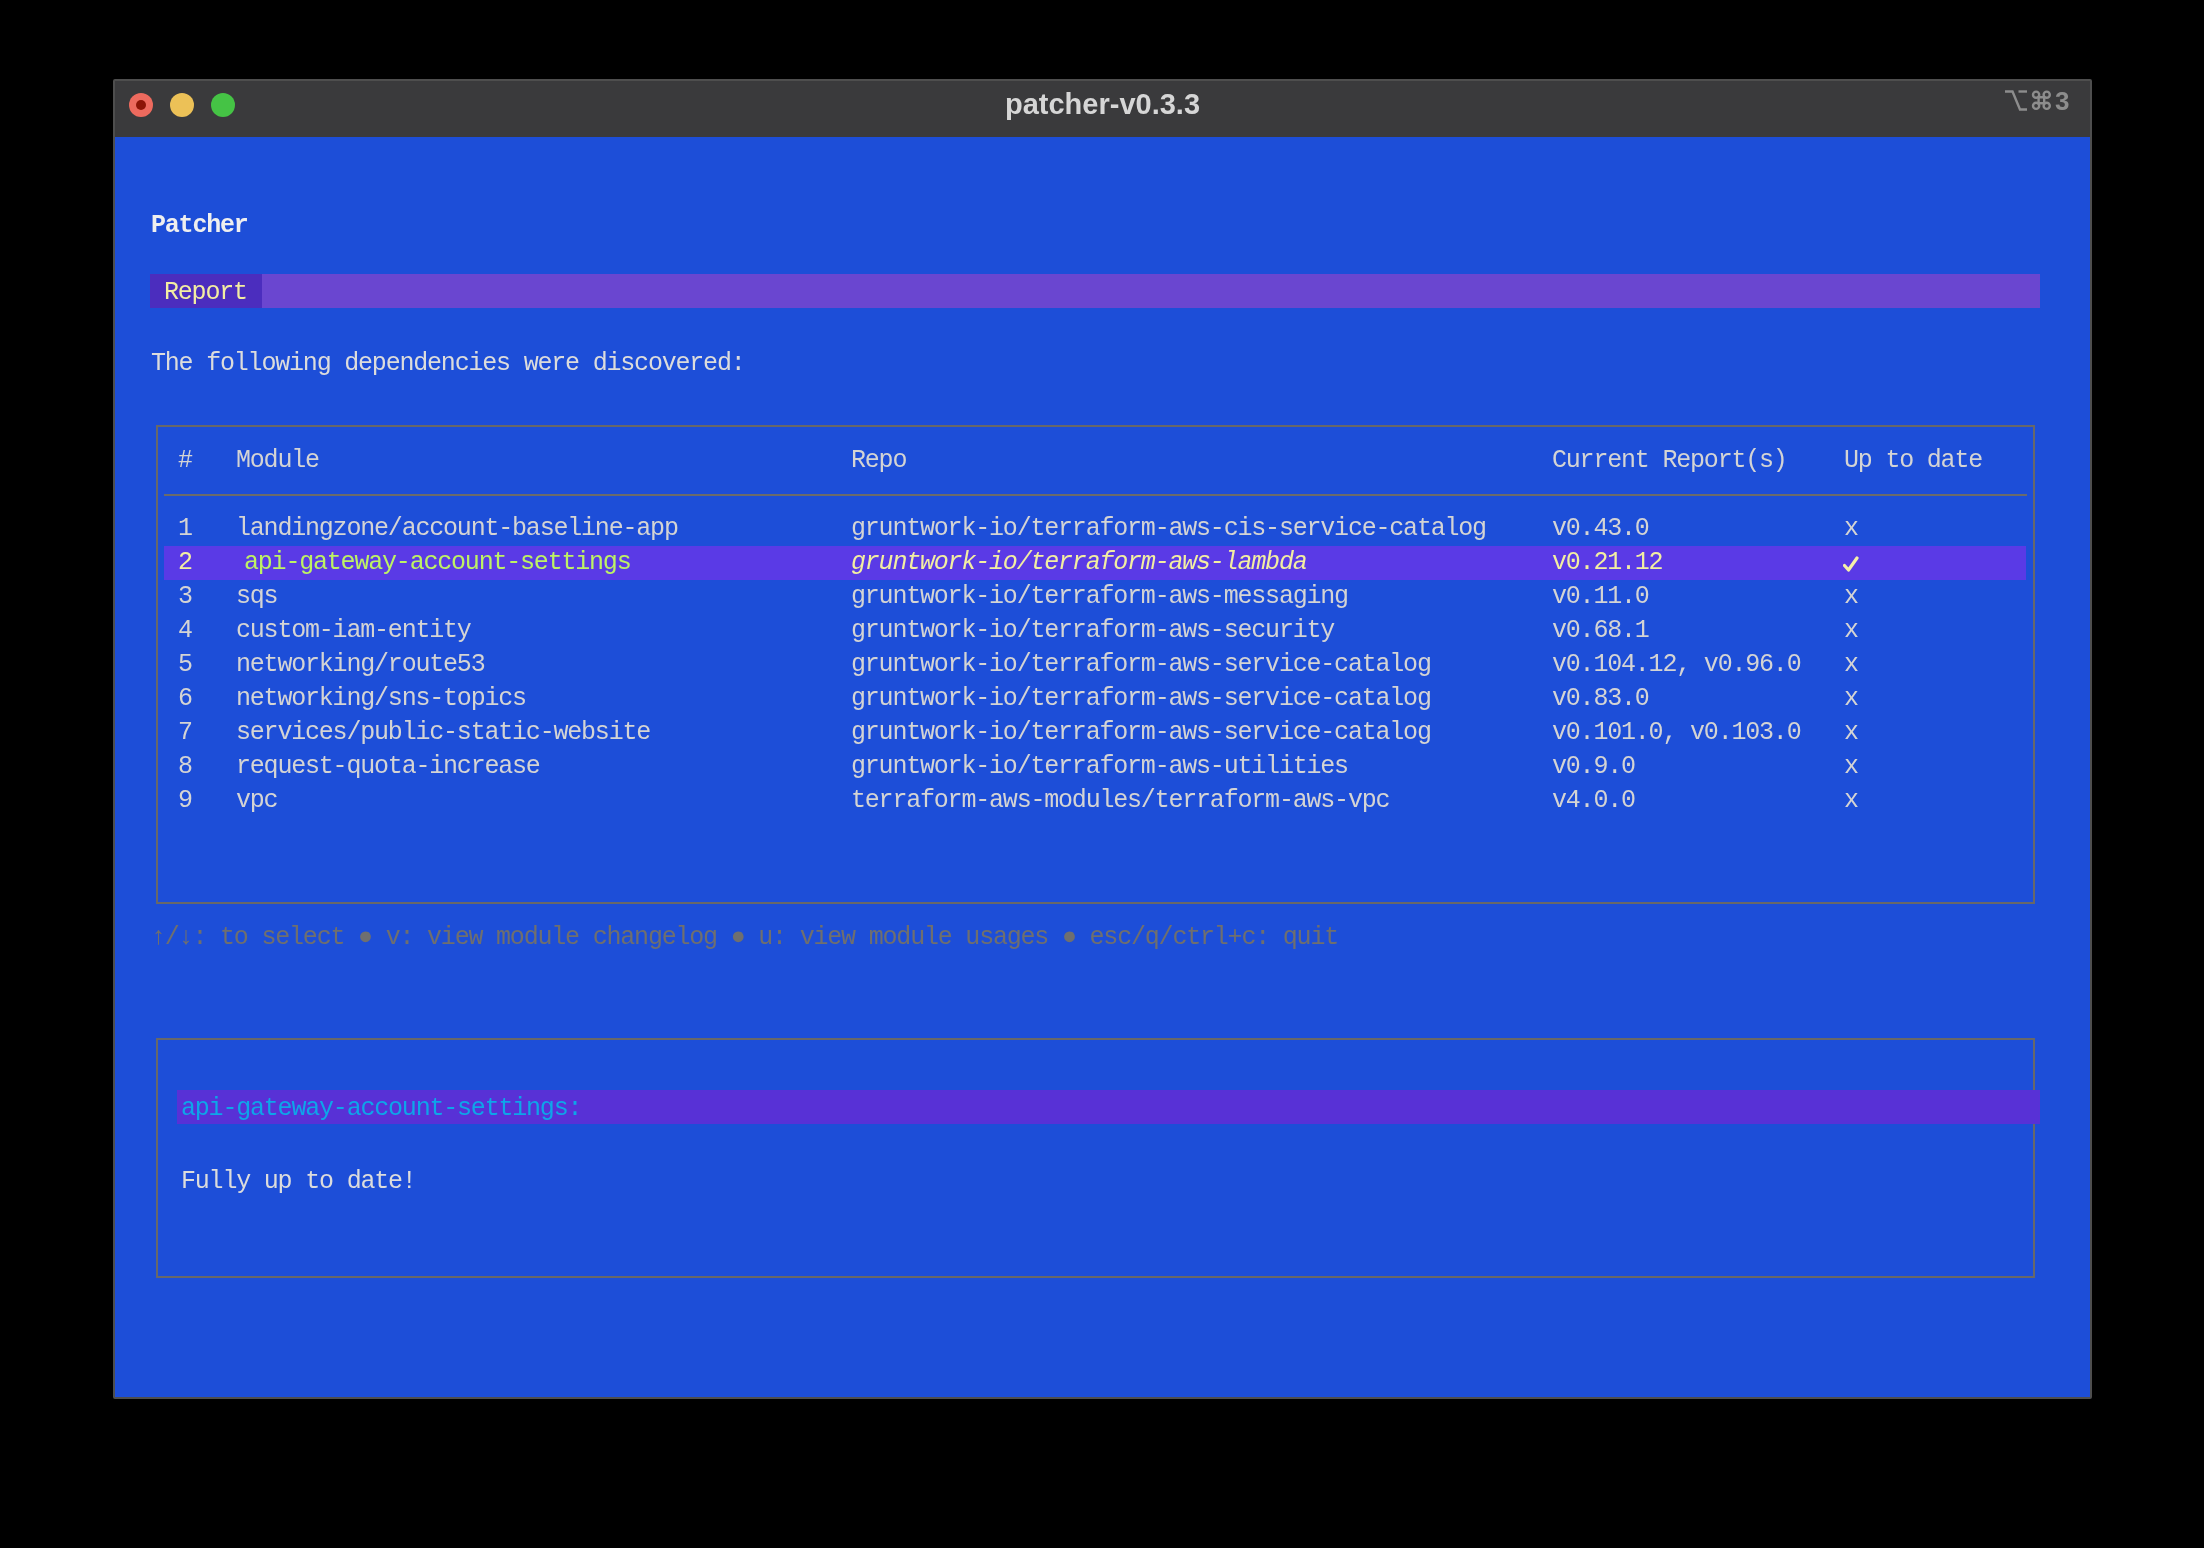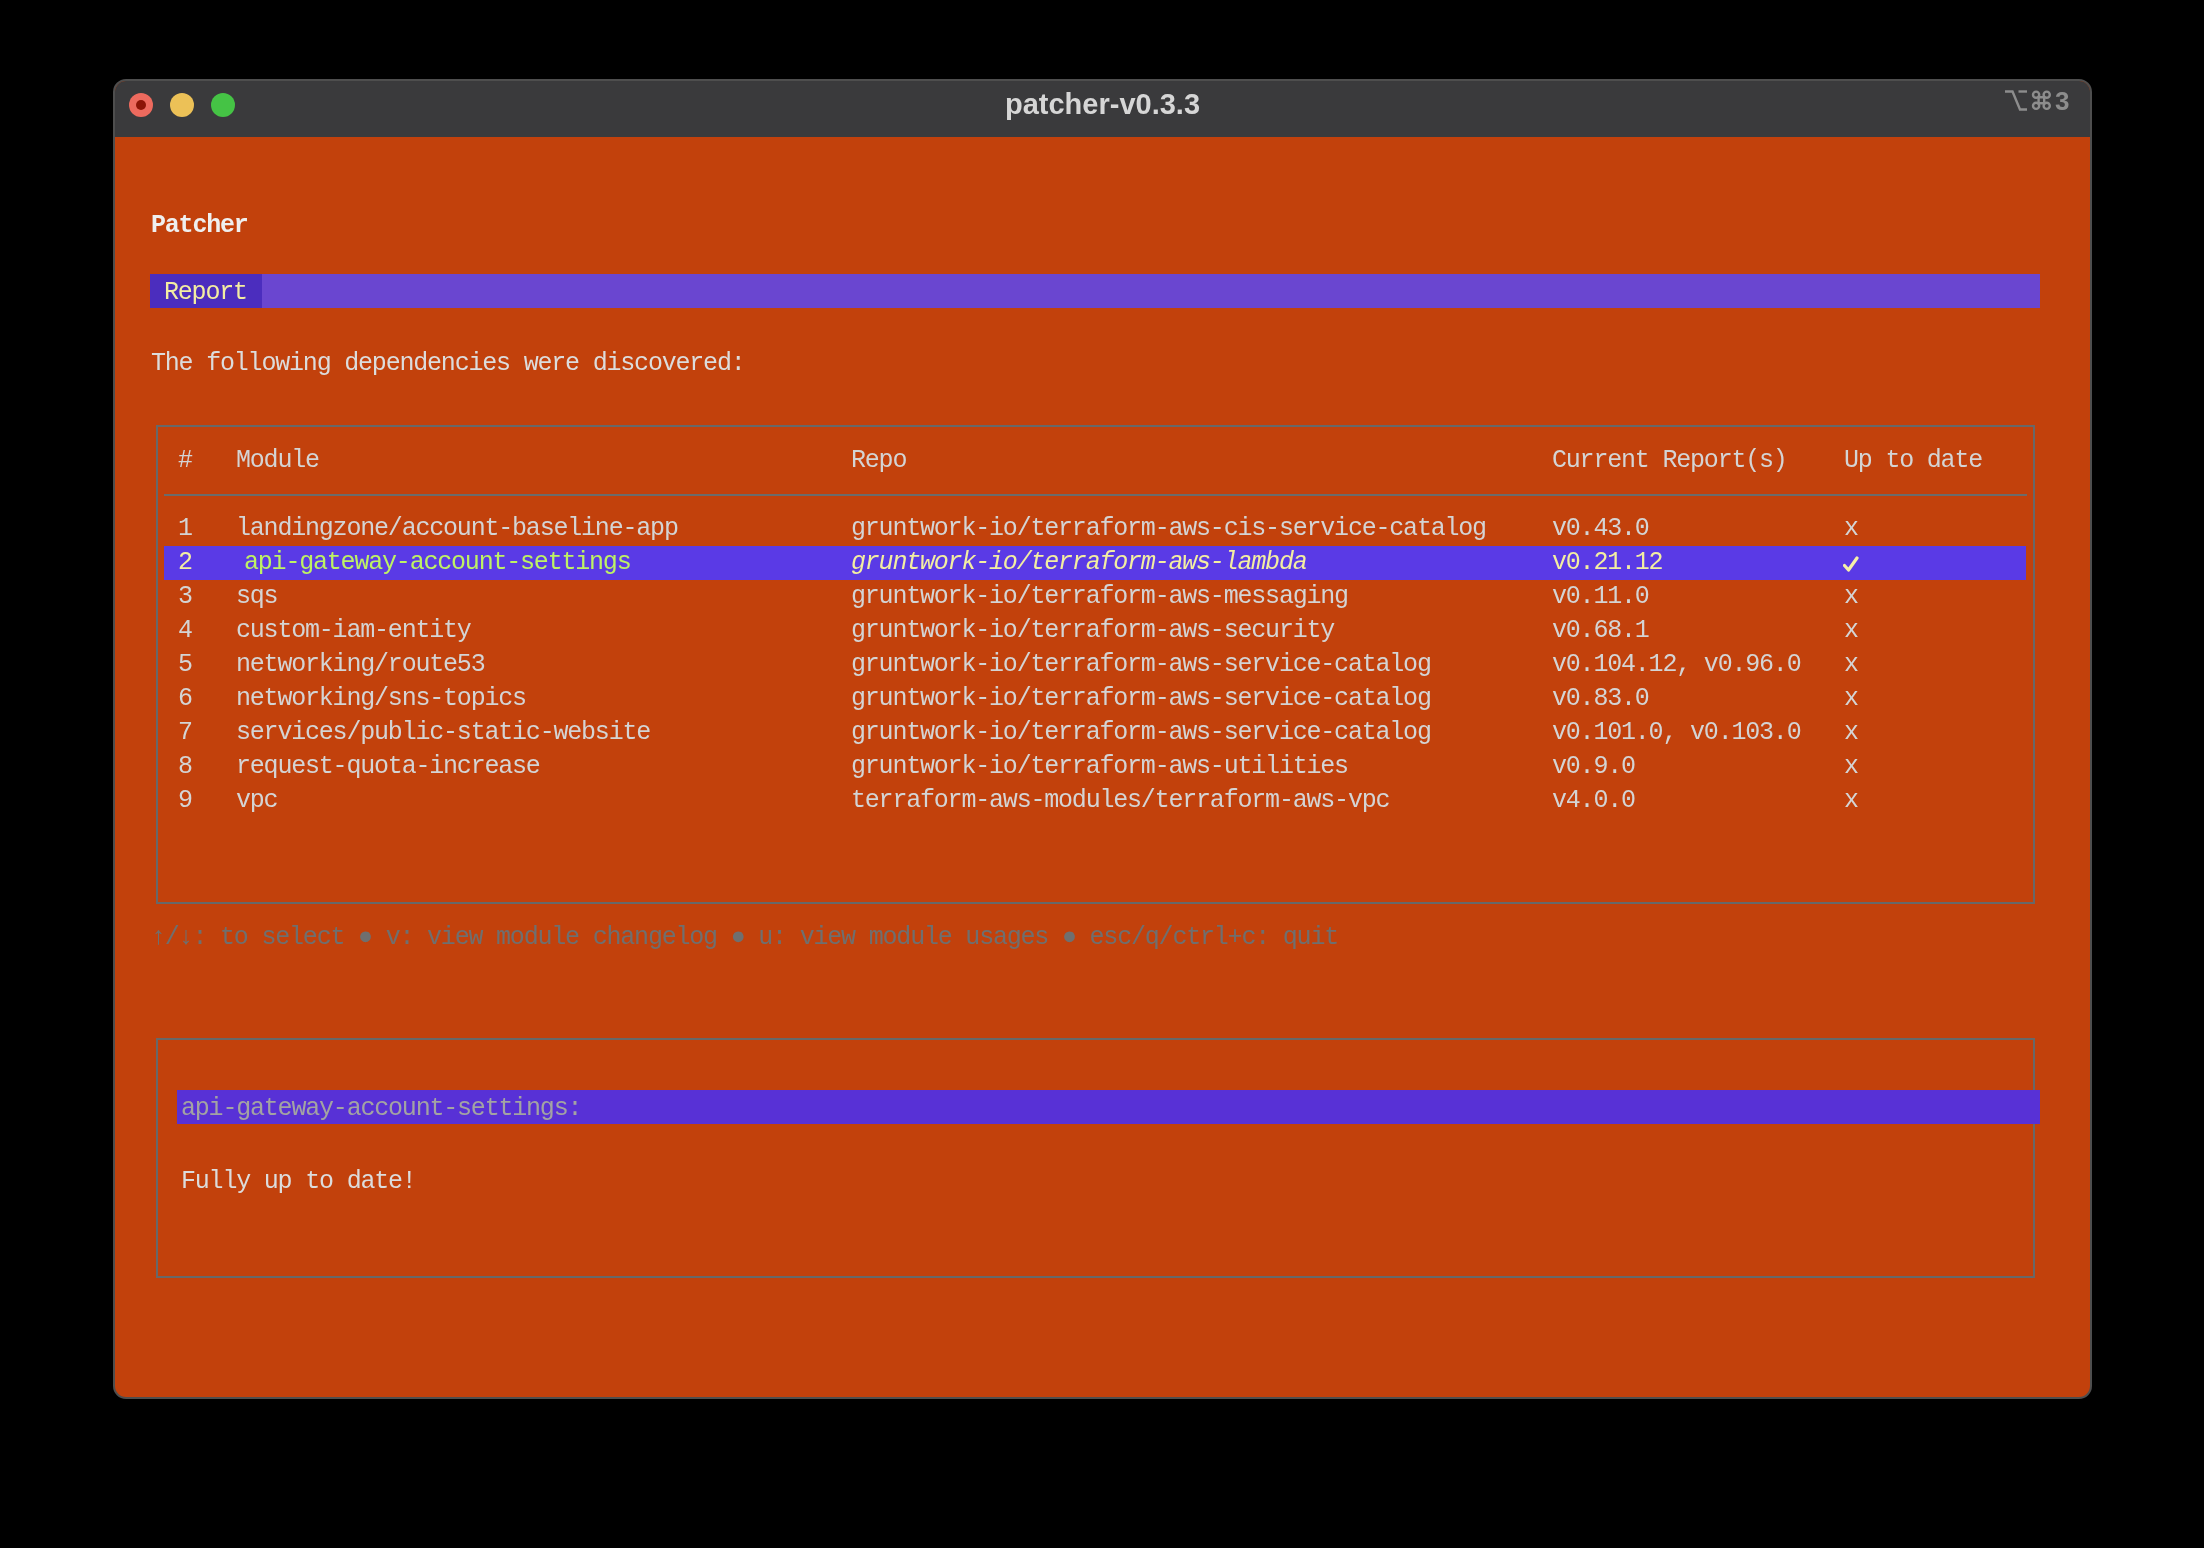--- a/index.html
+++ b/index.html
@@ -1,18 +1,18 @@
 <!DOCTYPE html>
 <html><head>
 <meta charset="utf-8">
 <style>
   html,body{margin:0;padding:0;background:#000;}
   .page{position:relative;width:2204px;height:1548px;background:#000;overflow:hidden;}
   .win{position:absolute;left:113px;top:79px;width:1979px;height:1320px;
-       border:2px solid #4e4e4e;border-radius:13px;background:#c2410c;box-sizing:border-box;overflow:hidden;}
+       border:2px solid #4e4e4e;border-radius:2px;background:#1d4ed8;box-sizing:border-box;overflow:hidden;}
   .tbar{position:absolute;left:0;top:0;width:100%;height:56px;background:#3a3a3c;}
   .btn{position:absolute;width:24px;height:24px;border-radius:50%;top:12px;}
   .title{position:absolute;left:0;top:0;width:100%;height:46px;line-height:46px;text-align:center;
          font-family:"Liberation Sans",sans-serif;font-weight:bold;font-size:29px;color:#d6d6d6;}
   .t{position:absolute;font-family:"Liberation Mono",monospace;font-size:25px;line-height:34px;
      letter-spacing:-1.2px;color:#d4d4d4;white-space:pre;}
   .box{position:absolute;border:2px solid #686868;box-sizing:border-box;}
 </style>
 </head>
 <body>
@@ -111,15 +111,15 @@
   <div class="t" style="left:178px;top:784px;">9</div>
   <div class="t" style="left:236px;top:784px;">vpc</div>
   <div class="t" style="left:851px;top:784px;">terraform-aws-modules/terraform-aws-vpc</div>
   <div class="t" style="left:1552px;top:784px;">v4.0.0</div>
   <div class="t" style="left:1844px;top:784px;">x</div>
 
   <div class="t" style="left:151px;top:921px;color:#6f6f6f;">↑/↓: to select ● v: view module changelog ● u: view module usages ● esc/q/ctrl+c: quit</div>
 
   <div class="box" style="left:156px;top:1038px;width:1879px;height:240px;"></div>
   <div style="position:absolute;left:177px;top:1090px;width:1863px;height:34px;background:#5831d6;"></div>
-  <div class="t" style="left:181px;top:1092px;color:#a3a3a3;">api-gateway-account-settings:</div>
+  <div class="t" style="left:181px;top:1092px;color:#0ea5e9;">api-gateway-account-settings:</div>
   <div class="t" style="left:181px;top:1165px;color:#dcdcdc;">Fully up to date!</div>
 </div>
 
 </body></html>

